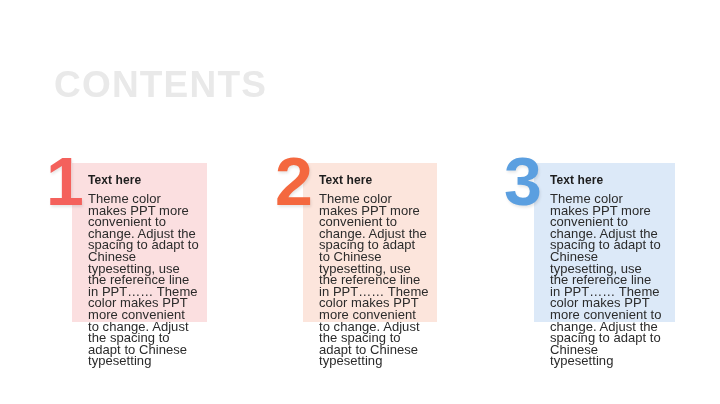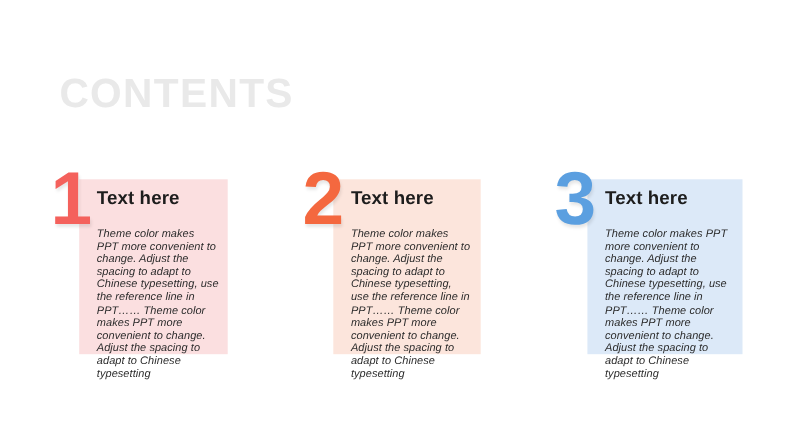--- a/index.html
+++ b/index.html
@@ -79,36 +79,35 @@
 
   .body-wrap {
     position: absolute;
     z-index: 4;
     top: 10px;
     left: 16px;
     right: 8px;
   }
 
   .card-title {
-    font-size: 17px;
+    font-size: 12px;
     font-weight: bold;
     color: #1d1d1d;
     line-height: 14px;
-    margin: 0 0 20px 0;
+    margin: 0 0 6px 0;
     letter-spacing: 0.1px;
   }
 
   .card-text {
-    font-size: 10px;
+    font-size: 13px;
     color: #2b2b2b;
     line-height: 11.6px;
     margin: 0;
     letter-spacing: 0.05px;
     max-width: 112px;
-    font-style: italic;
   }
 </style>
 </head>
 <body style="background-color: rgb(255, 255, 255);">
 
 <div class="slide">
 
   <div class="page-title" style="color: rgb(233, 233, 233);">CONTENTS</div>
 
   <div class="columns">

